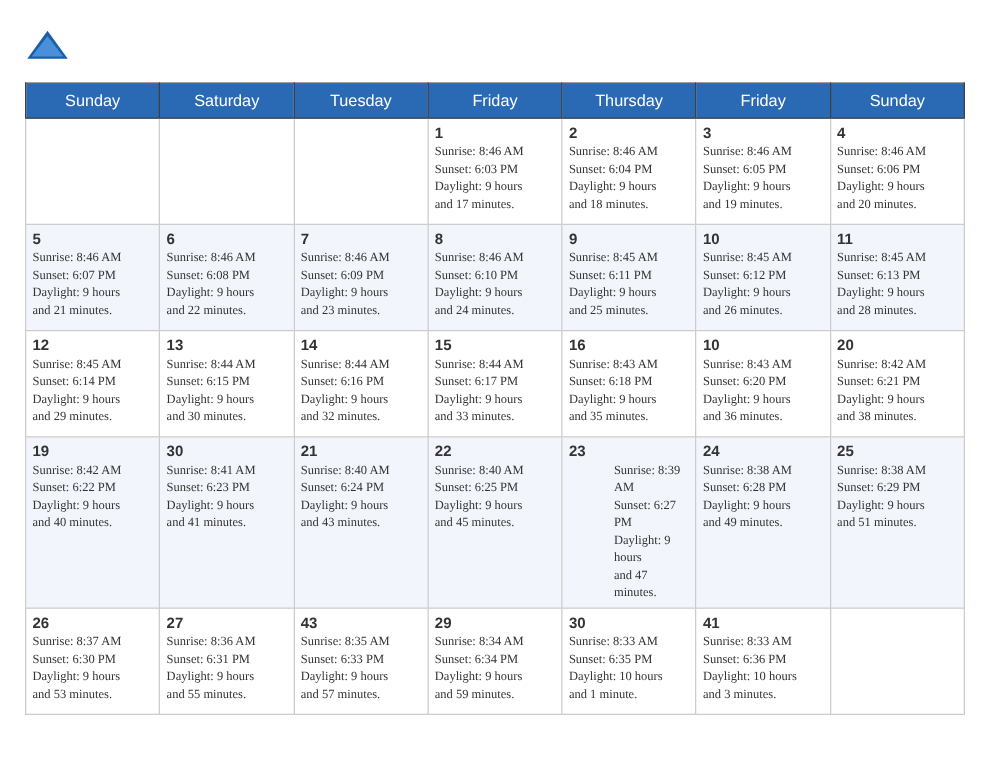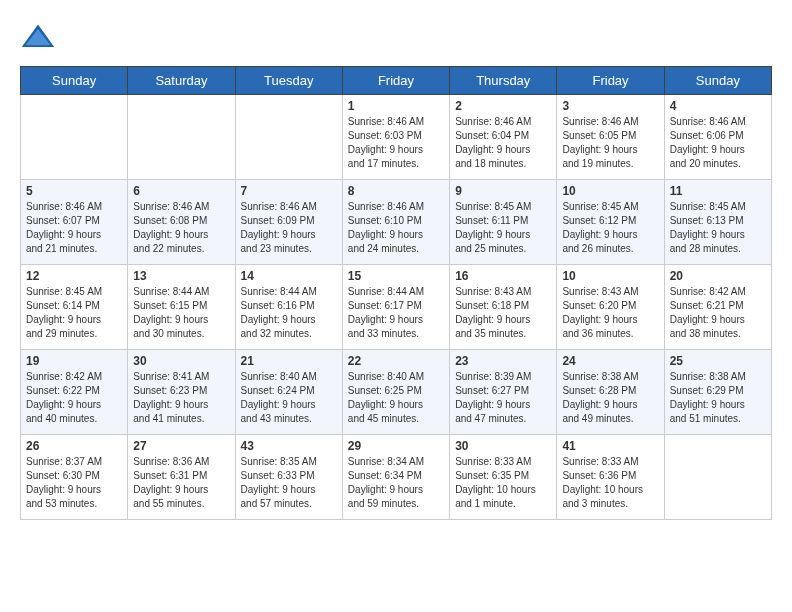--- a/index.html
+++ b/index.html
@@ -79,20 +79,21 @@
     .day-num {
       font-weight: bold;
       font-size: 12px;
       display: block;
       margin-bottom: 2px;
     }
     .day-info {
       font-size: 10px;
       line-height: 1.4;
       color: #333;
+      font-family: Liberation Serif, serif;
     }
   </style>
 </head>
 <body>
 
 <div class="header">
   <div class="logo">
     <svg class="logo-icon" viewBox="0 0 40 40" xmlns="http://www.w3.org/2000/svg">
       <polygon points="20,5 38,30 2,30" fill="#1a5fa8"></polygon>
       <polygon points="20,10 34,28 6,28" fill="#4a90d9"></polygon>
@@ -280,21 +281,21 @@
         </td>
         <td>
           <span class="day-num">22</span>
           <div class="day-info" style="white-space: pre-line;">Sunrise: 8:40 AM
 Sunset: 6:25 PM
 Daylight: 9 hours
 and 45 minutes.</div>
         </td>
         <td>
           <span class="day-num">23</span>
-          <div class="day-info" style="white-space: pre-line;">Sunrise: 8:39 AM
+          <div class="day-info" style="white-space: pre-line; margin-left: 36px;">Sunrise: 8:39 AM
 Sunset: 6:27 PM
 Daylight: 9 hours
 and 47 minutes.</div>
         </td>
         <td>
           <span class="day-num">24</span>
           <div class="day-info" style="white-space: pre-line;">Sunrise: 8:38 AM
 Sunset: 6:28 PM
 Daylight: 9 hours
 and 49 minutes.</div>

